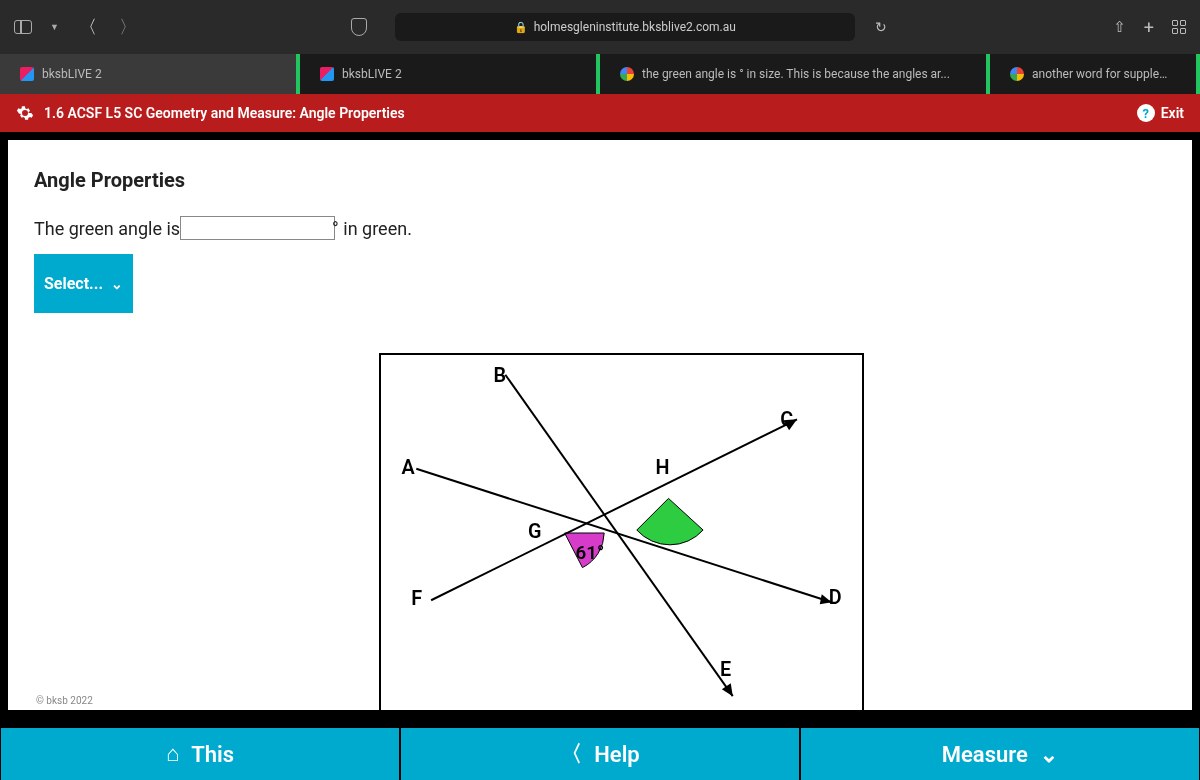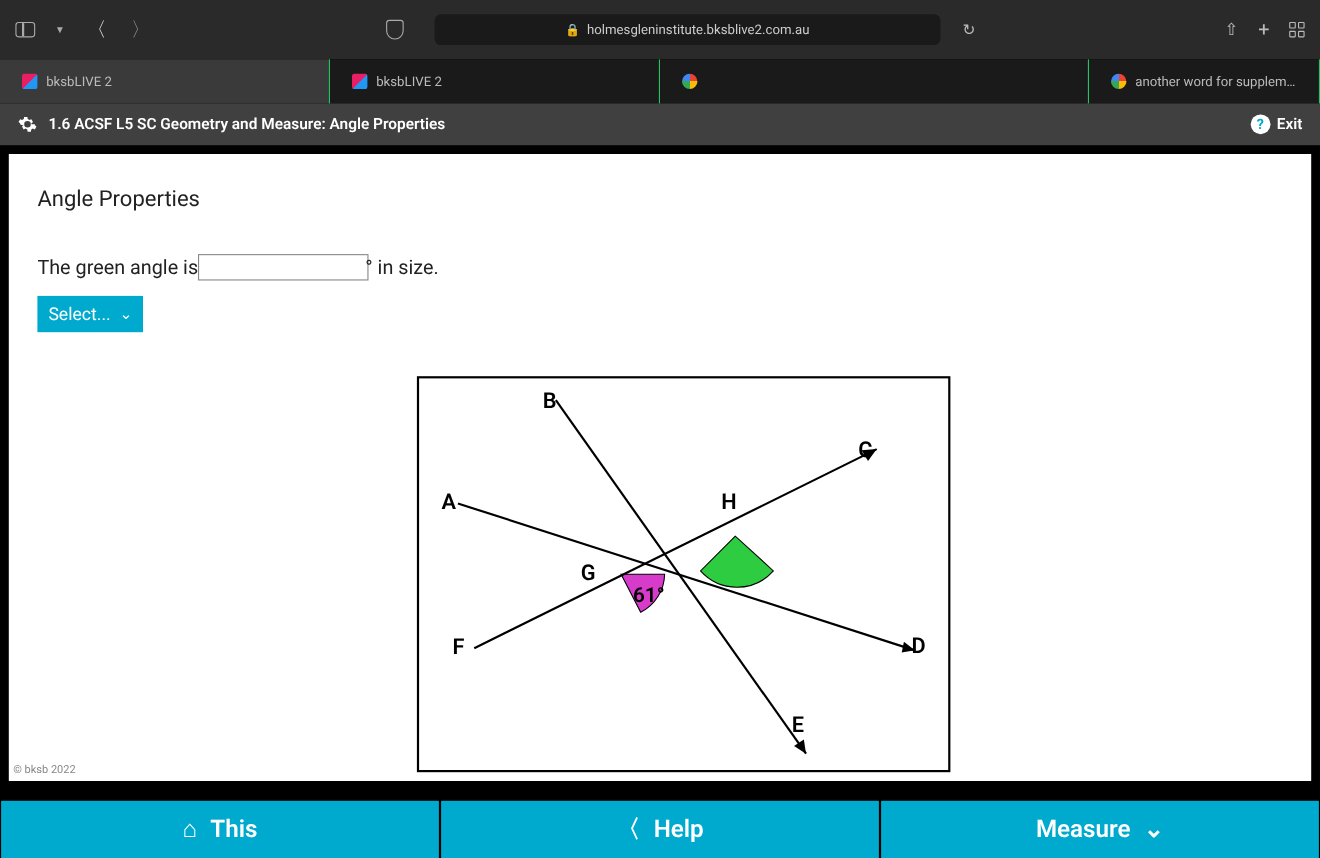--- a/index.html
+++ b/index.html
@@ -16,46 +16,46 @@
 .url-bar{flex:1;max-width:460px;height:28px;background:#1a1a1a;border-radius:6px;display:flex;align-items:center;justify-content:center;gap:6px;font-size:12px;color:#ccc;margin-left:16px}
 .lock{font-size:11px;color:#aaa}
 .refresh{margin-left:8px;font-size:14px;color:#bbb}
 .chrome-right{margin-left:auto;display:flex;align-items:center;gap:18px;color:#bbb}
 .share{font-size:15px}
 .plus{font-size:18px}
 .grid-ic{display:grid;grid-template-columns:repeat(2,6px);grid-template-rows:repeat(2,6px);gap:2px}
 .grid-ic span{border:1.2px solid #bbb;border-radius:1px}
 
 .tabs{height:40px;background:#1a1a1a;display:flex;align-items:stretch}
-.tab{display:flex;align-items:center;padding:0 20px;font-size:12px;color:#bbb;border-right:1px solid #22c55e;gap:8px;min-width:0}
+.tab{display:flex;align-items:center;padding:0 20px;font-size:12px;color:#bbb;border-right:4px solid #22c55e;gap:8px;min-width:0}
 .tab.active{background:#3a3a3a}
 .fav{display:inline-block;width:14px;height:14px;flex-shrink:0}
 .fav-b{background:linear-gradient(135deg,#e91e63 50%,#2196f3 50%);border-radius:2px}
 .fav-g{width:14px;height:14px;border-radius:50%;background:conic-gradient(#ea4335 0 90deg,#fbbc05 90deg 180deg,#34a853 180deg 270deg,#4285f4 270deg 360deg)}
 .tab-text{white-space:nowrap;overflow:hidden;text-overflow:ellipsis}
 
-.header{height:38px;background:#404040;display:flex;align-items:center;padding:0 16px;color:#fff;font-size:14px;font-weight:600}
+.header{height:38px;background:#b91c1c;display:flex;align-items:center;padding:0 16px;color:#fff;font-size:14px;font-weight:600}
 .gear-ic{width:18px;height:18px;margin-right:10px;position:relative}
 .gear-ic svg{width:18px;height:18px;fill:#fff}
 .help{margin-left:auto;display:flex;align-items:center;gap:6px;font-weight:600}
 .help-ic{width:18px;height:18px;border-radius:50%;background:#fff;color:#00a9ce;display:flex;align-items:center;justify-content:center;font-size:13px;font-weight:bold}
 
 .content{background:#fff;margin:8px 8px 0 8px;height:570px;padding:28px 26px;overflow:hidden;position:relative}
-.title{font-size:20px;font-weight:400;color:#222;margin-bottom:39px}
+.title{font-size:20px;font-weight:700;color:#222;margin-bottom:24px}
 .line{font-size:18px;color:#222;display:flex;align-items:center;gap:0;margin-bottom:14px;flex-wrap:wrap}
 .num-input{width:155px;height:24px;border:1px solid #888;font-size:16px;padding:0 4px}
 .deg{margin-left:-3px}
-.select-btn{background:#00a9ce;color:#fff;padding:7px 10px;font-size:16px;font-weight:400;border:none;display:inline-flex;align-items:center;gap:8px;cursor:pointer}
+.select-btn{background:#00a9ce;color:#fff;padding:20px 10px;font-size:16px;font-weight:700;border:none;display:inline-flex;align-items:center;gap:8px;cursor:pointer}
 .select-btn .chev{font-size:14px}
 
 .figure-wrap{margin:40px 0 0 345px;width:485px;height:360px;border:2px solid #000;position:relative;background:#fff}
 .figure-svg{width:100%;height:100%}
 .pt{font-size:20px;font-weight:600}
 
-.copyright{position:absolute;bottom:4px;left:4px;font-size:10px;color:#888}
+.copyright{position:absolute;bottom:4px;left:28px;font-size:10px;color:#888}
 
 .footer{position:absolute;bottom:0;left:0;right:0;height:52px;background:#000;display:flex}
 .fbtn{flex:1;background:#00a9ce;margin:0 1px;display:flex;align-items:center;justify-content:center;gap:12px;color:#fff;font-size:22px;font-weight:600;cursor:pointer;flex-basis:33.33%}
 .fbtn-icon{font-size:22px}
 </style>
 </head>
 <body>
 
 <div class="browser-chrome">
   <div class="chrome-left">
@@ -86,20 +86,21 @@
   <div class="tab active" style="flex-basis:300px">
     <span class="fav fav-b"></span>
     <span class="tab-text">bksbLIVE 2</span>
   </div>
   <div class="tab" style="flex-basis:300px">
     <span class="fav fav-b"></span>
     <span class="tab-text">bksbLIVE 2</span>
   </div>
   <div class="tab" style="flex-basis:390px">
     <span class="fav fav-g"></span>
+    <span class="tab-text">the green angle is ° in size. This is because the angles ar...</span>
   </div>
   <div class="tab" style="flex:1">
     <span class="fav fav-g"></span>
     <span class="tab-text">another word for supplementary angles - Google Search</span>
   </div>
 </div>
 
 <div class="header">
   <span class="gear-ic">
     <svg viewBox="0 0 24 24">
@@ -112,21 +113,21 @@
     <span>Exit</span>
   </div>
 </div>
 
 <div class="content">
   <div class="title">Angle Properties</div>
 
   <div class="line">
     <span>The green angle is</span>
     <input class="num-input" value="" style="">
-    <span class="deg">° in size.</span>
+    <span class="deg">° in green.</span>
   </div>
 
   <div class="line">
     <button class="select-btn">
       <span>Select...</span>
       <span class="chev">⌄</span>
     </button>
   </div>
 
   <div class="figure-wrap">

